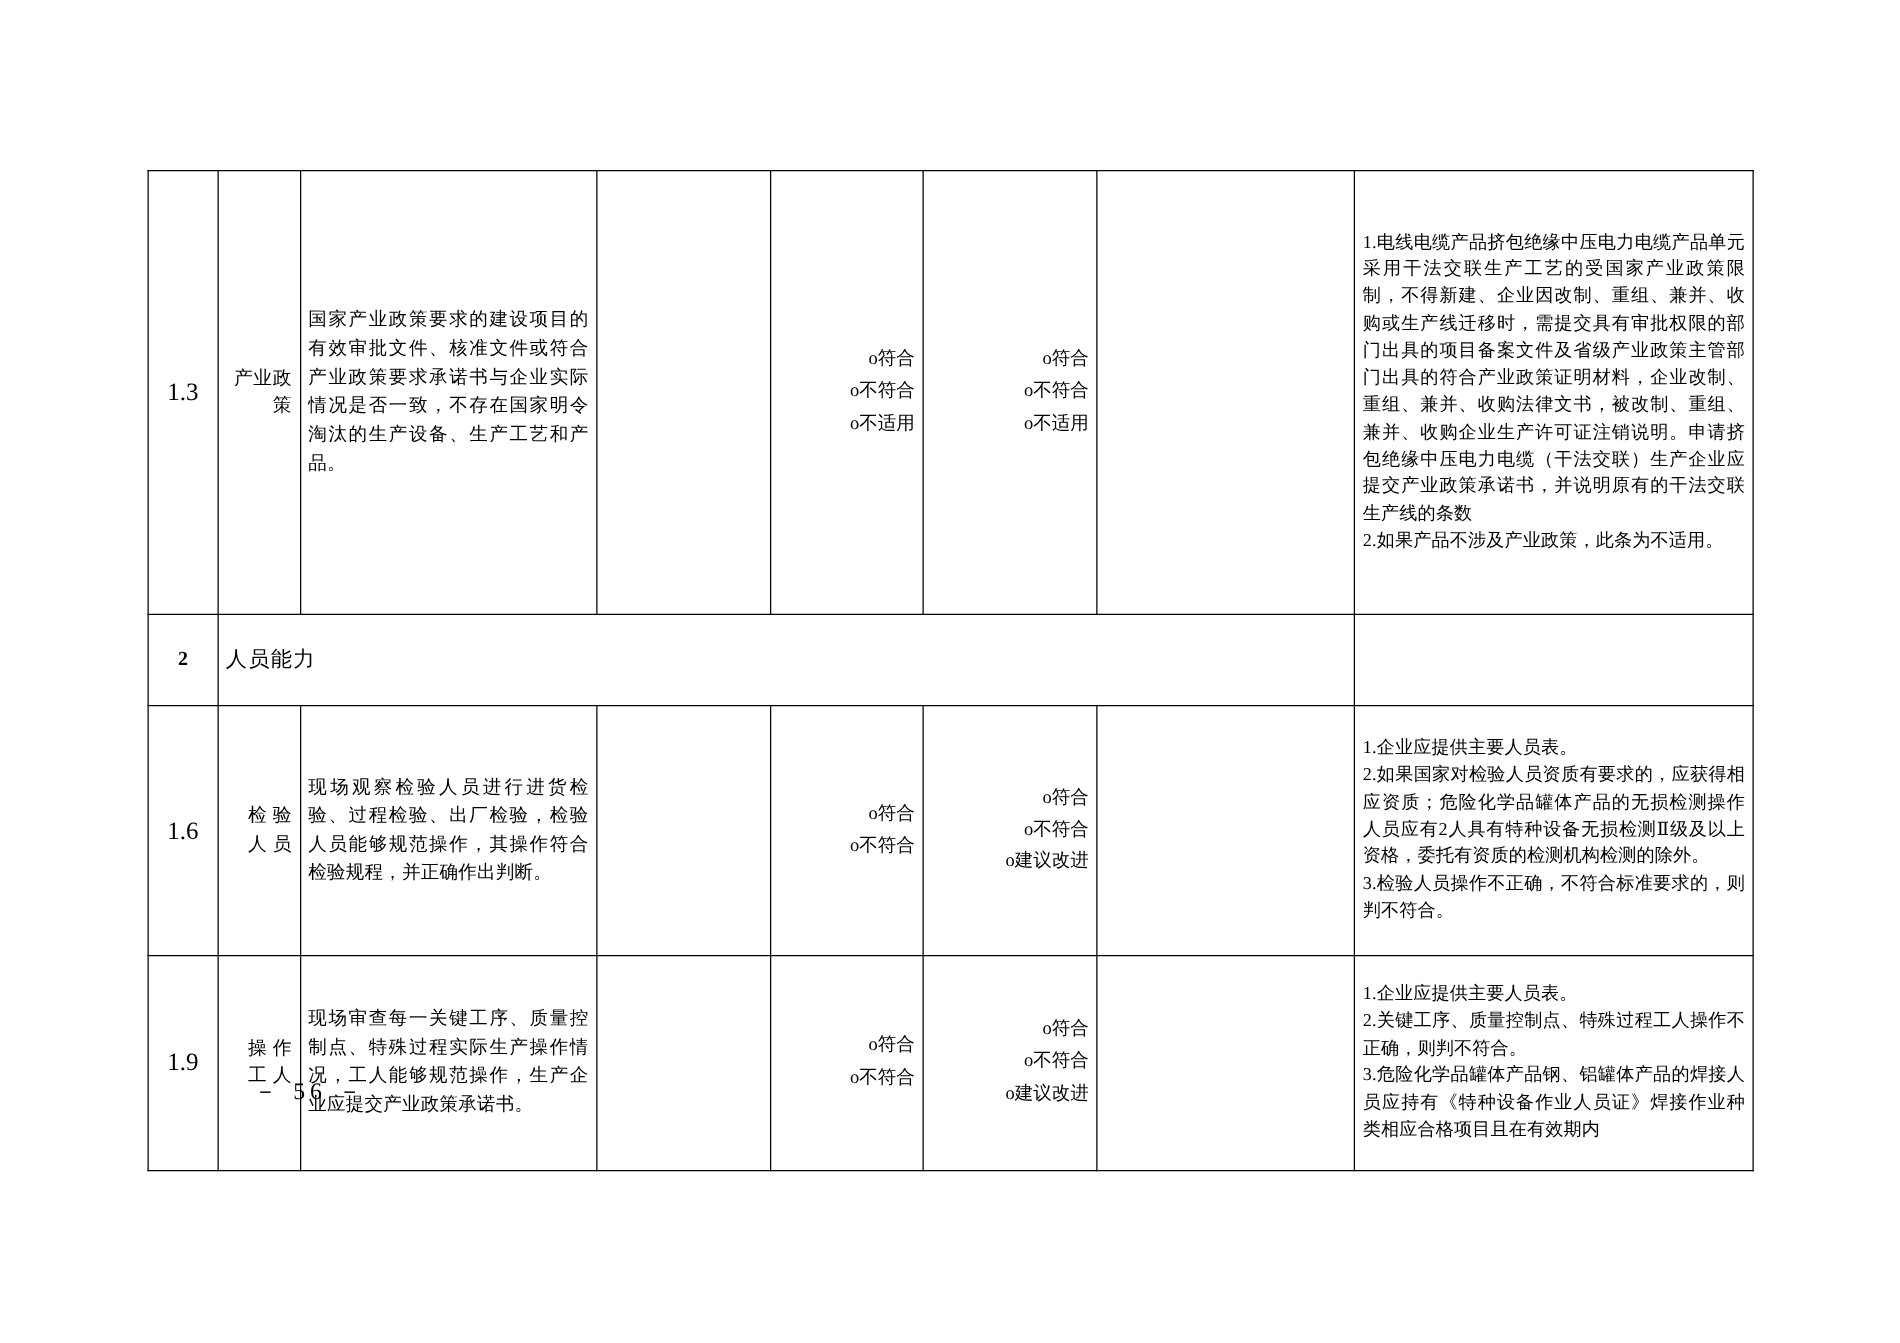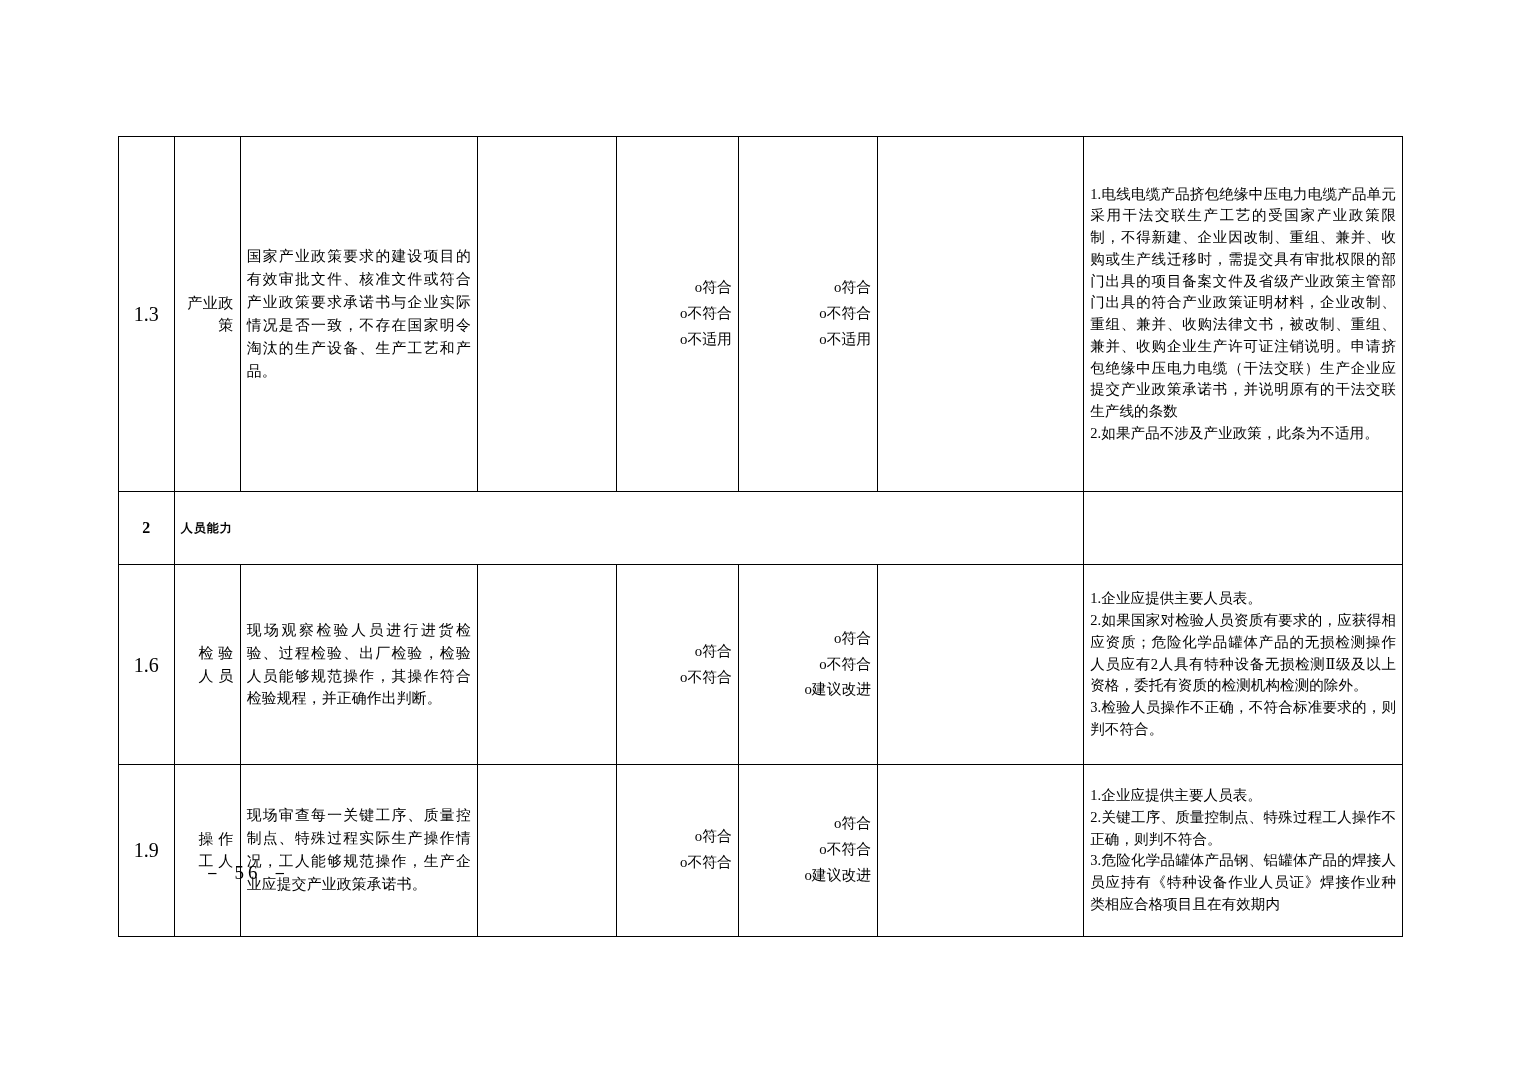--- a/index.html
+++ b/index.html
@@ -86,22 +86,22 @@
   }
   .opt .mark {
     display: inline-block;
     width: 14px;
     font-family: "Liberation Serif", serif;
   }
   .section-row td {
     height: 32px;
   }
   .section-title {
-    font-size: 12px;
-    font-weight: bold;
+    font-size: 17px;
+    font-weight: normal;
     padding-left: 44px;
     letter-spacing: 1px;
   }
   .section-no {
     text-align: center;
     font-weight: bold;
     font-size: 16px;
   }
   .page-number {
     position: absolute;

